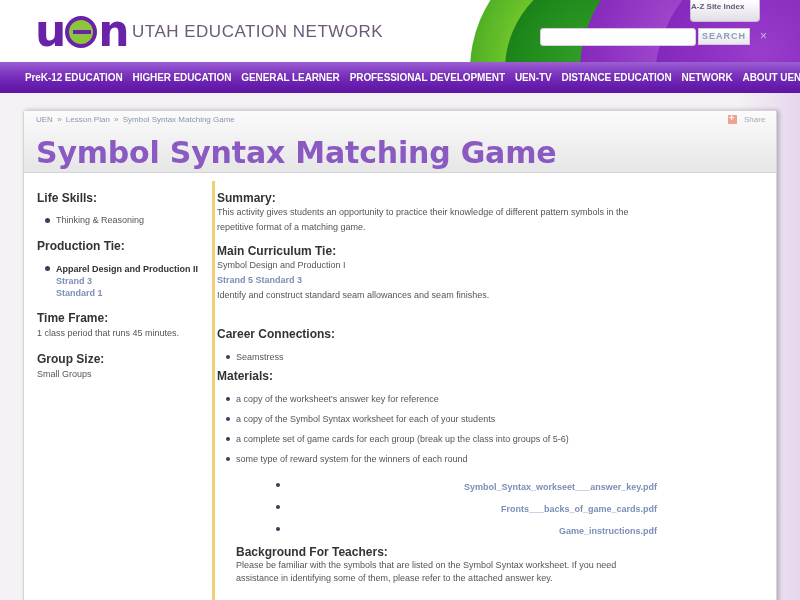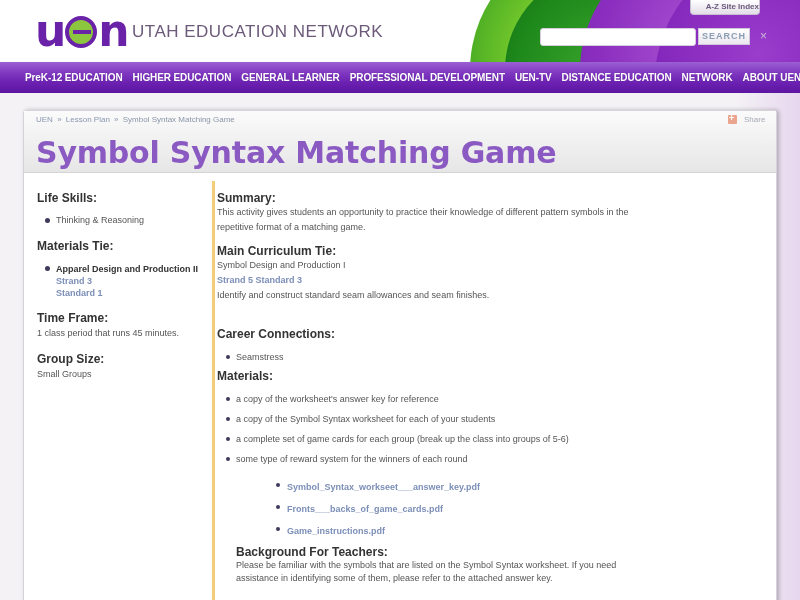--- a/index.html
+++ b/index.html
@@ -48,24 +48,24 @@
     position: relative;
   }
   .logo-e::after {
     content: ""; position: absolute; left: 4px; top: 10px; width: 18px; height: 4px; background: #6a22a8;
   }
   .site-title {
     position: absolute; left: 132px; top: 22px;
     font-size: 17px; color: #6b5a7a; letter-spacing: 0.5px;
   }
   .az-button {
-    position: absolute; left: 690px; top: 0; width: 70px; height: 15px;
+    position: absolute; left: 690px; top: 0; width: 70px; height: 22px;
     background: linear-gradient(#ffffff, #e2dde8);
     border: 1px solid #c9bfd2; border-top: none; border-radius: 0 0 4px 4px;
-    font-size: 8px; font-weight: bold; color: #6a5a7a; text-align: right; line-height: 14px;
+    font-size: 8px; font-weight: bold; color: #6a5a7a; text-align: left; line-height: 14px;
   }
   .search-input {
     position: absolute; left: 540px; top: 28px; width: 156px; height: 18px;
     background: #ffffff; border: 1px solid #d7cce0; border-radius: 3px;
     font-size: 10px; padding: 0 4px; color: #333;
   }
   .search-button {
     position: absolute; left: 698px; top: 28px; width: 52px; height: 17px;
     background: linear-gradient(#ffffff, #ebe6ef); border: 1px solid #d0c7d8;
     font-size: 9px; font-weight: bold; color: #8a9fb3; letter-spacing: 1px; text-align: center; line-height: 15px;
@@ -144,21 +144,21 @@
   .main-heading { font-size: 12px; font-weight: bold; color: #333; margin-top: 0; }
   .main p, .main .line { font-size: 9px; color: #555; line-height: 15px; }
   .main .link { font-weight: bold; color: #7c8fb8; font-size: 9px; line-height: 15px; display: block; text-decoration: none; }
   .main .list { list-style: none; margin-top: 6px; }
   .main .list li { position: relative; padding-left: 19px; font-size: 9px; color: #555; line-height: 20px; }
   .main .list li::before {
     content: ""; position: absolute; left: 9px; top: 8px; width: 4px; height: 4px; border-radius: 50%; background: #3d3a5a;
   }
   .attach-heading { font-size: 9px; font-weight: bold; color: #333; margin: 8px 0 0 50px; }
   .attach-list { list-style: none; margin: 6px 0 0 50px; }
-  .attach-list li { position: relative; padding-left: 20px; line-height: 20px; }
+  .attach-list li { position: relative; padding-left: 20px; line-height: 20px; text-align: right; }
   .attach-list li::before {
     content: ""; position: absolute; left: 9px; top: 8px; width: 4px; height: 4px; border-radius: 50%; background: #3d3a5a;
   }
   .attach-list a { font-size: 9px; font-weight: bold; color: #7c8fb8; text-decoration: none; }
   .bg-heading { font-size: 12px; font-weight: bold; color: #333; margin: 4px 0 0 19px; }
   .bg-text { font-size: 9px; color: #555; line-height: 13px; margin-left: 19px; }
 </style>
 </head>
 <body>
 
@@ -214,21 +214,21 @@
 
   <div class="sidebar">
     <div class="side-section">
       <div class="side-heading">Life Skills:</div>
       <ul class="bullet-list">
         <li>Thinking &amp; Reasoning</li>
       </ul>
     </div>
 
     <div class="side-section" style="margin-top:14px;">
-      <div class="side-heading">Materials Tie:</div>
+      <div class="side-heading">Production Tie:</div>
       <ul class="bullet-list">
         <li>
           <span class="curr-title">Apparel Design and Production II</span>
           <a href="#" class="curr-link">Strand 3</a>
           <a href="#" class="curr-link">Standard 1</a>
         </li>
       </ul>
     </div>
 
     <div class="side-section" style="margin-top:12px;">

